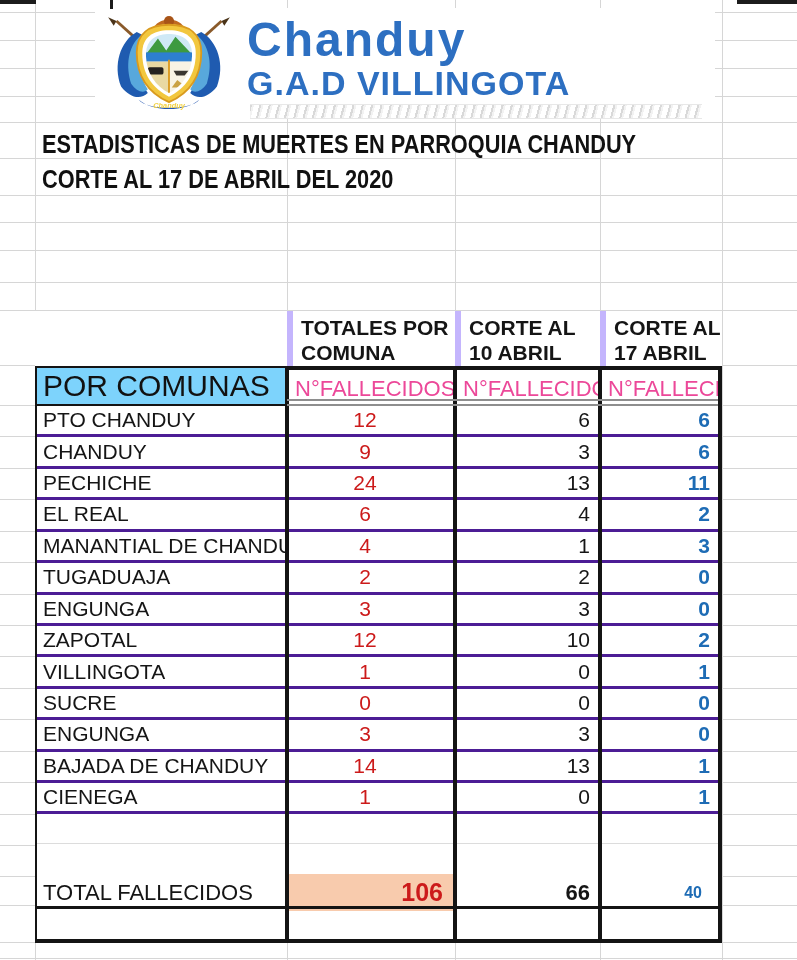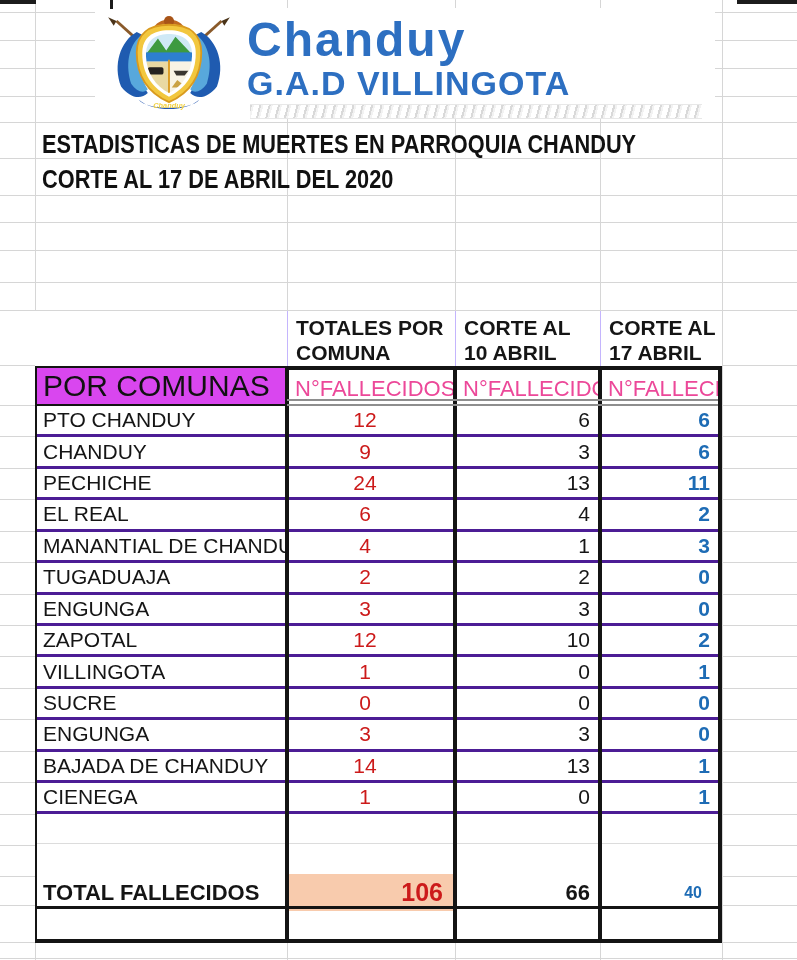--- a/index.html
+++ b/index.html
@@ -22,59 +22,59 @@
   
   .sheet-title{position:absolute;left:42px;top:127px;z-index:3;font-weight:bold;font-size:25px;
                color:#111;line-height:35px;white-space:nowrap;transform:scaleX(0.87);
                transform-origin:0 0;}
 
   
   .table{position:absolute;left:35px;top:310px;width:687px;height:632px;background:#fff;z-index:2;
          border-top:1px solid #d6d6d6;box-sizing:border-box;color:#151515;}
   .thead{display:flex;height:55px;}
   .spacer{width:252px;box-sizing:border-box;}
-  .gcell{box-sizing:border-box;border-left:1px solid #c4b5fd;padding:4px 0 0 8px;
+  .gcell{box-sizing:border-box;border-left:6px solid #c4b5fd;padding:4px 0 0 8px;
          font-weight:bold;font-size:21px;line-height:25px;white-space:nowrap;overflow:hidden;}
   .w1{width:168px;} .w2{width:145px;} .w3{width:122px;}
   .subhead{display:flex;height:40px;}
   .shcell{box-sizing:border-box;padding:10px 0 0 8px;font-size:22px;color:#ec4899;
           white-space:nowrap;overflow:hidden;}
   .trow{display:flex;height:31.43px;align-items:center;border-bottom:3px solid #4c1d95;
         box-sizing:border-box;}
   .c-name{width:252px;box-sizing:border-box;padding-left:8px;font-size:21px;
           white-space:nowrap;overflow:hidden;}
   .c-n1{width:168px;box-sizing:border-box;text-align:center;padding-right:12px;
         font-weight:normal;font-size:21px;color:var(--red);}
   .c-n2{width:145px;box-sizing:border-box;text-align:right;padding-right:10px;font-size:21px;}
   .c-n3{width:122px;box-sizing:border-box;text-align:right;padding-right:12px;
         font-weight:bold;font-size:21px;color:var(--blue);}
   .empty-row{height:30px;border-bottom:1px solid #dcdcdc;box-sizing:border-box;}
   .empty-row.last{border-bottom:none;}
   .total-row{display:flex;height:37px;}
   .t-cell{display:flex;align-items:center;height:100%;box-sizing:border-box;}
-  .t-label{width:252px;padding-left:8px;font-size:22px;font-weight:bold;}
+  .t-label{width:252px;padding-left:8px;font-size:22px;}
   .t-v1{width:168px;background:var(--peach);justify-content:flex-end;padding-right:12px;
         font-weight:bold;font-size:25px;color:var(--red);}
   .t-v2{width:145px;justify-content:flex-end;padding-right:10px;font-weight:bold;font-size:22px;}
   .t-v3{width:122px;justify-content:flex-end;padding-right:20px;font-weight:bold;font-size:16px;
         color:var(--blue);text-align:right;}
 
   
   .ol{position:absolute;background:#141414;}
   .ol-vL{left:0;top:55px;width:2px;height:577px;}
   .ol-v1{left:250px;top:55px;width:4px;height:577px;}
   .ol-v2{left:418px;top:55px;width:4px;height:577px;}
   .ol-v3{left:563px;top:55px;width:4px;height:577px;}
   .ol-vR{left:683px;top:55px;width:4px;height:577px;}
   .ol-hT{left:0;top:55px;width:687px;height:4px;}
   .ol-hM{left:0;top:595px;width:687px;height:3px;}
   .ol-hB{left:0;top:628px;width:687px;height:4px;}
   .dbl-underline{position:absolute;left:2px;top:88px;width:681px;height:7px;background:transparent;
                  border-top:2.5px solid #8e8e8e;border-bottom:2.5px solid #8e8e8e;box-sizing:border-box;}
-  .por-box{position:absolute;left:0;top:55px;width:252px;height:40px;background:#d946ef;
+  .por-box{position:absolute;left:0;top:55px;width:252px;height:40px;background:#7dd3fc;
            border:2.5px solid #141414;box-sizing:border-box;display:flex;align-items:center;
            padding-left:6px;font-size:30px;white-space:nowrap;overflow:hidden;color:#111;}
 </style>
 </head>
 <body>
 
 <div class="canvas" style="--red: #cc1a1a; --blue: #1e6cb5; --peach: #f8cbad; --logo_blue: #2d6fc1;">
 
   <div>
       <div class="hline" style="top: 12px; left: 0px; width: 797px; height: 1px;"></div>

